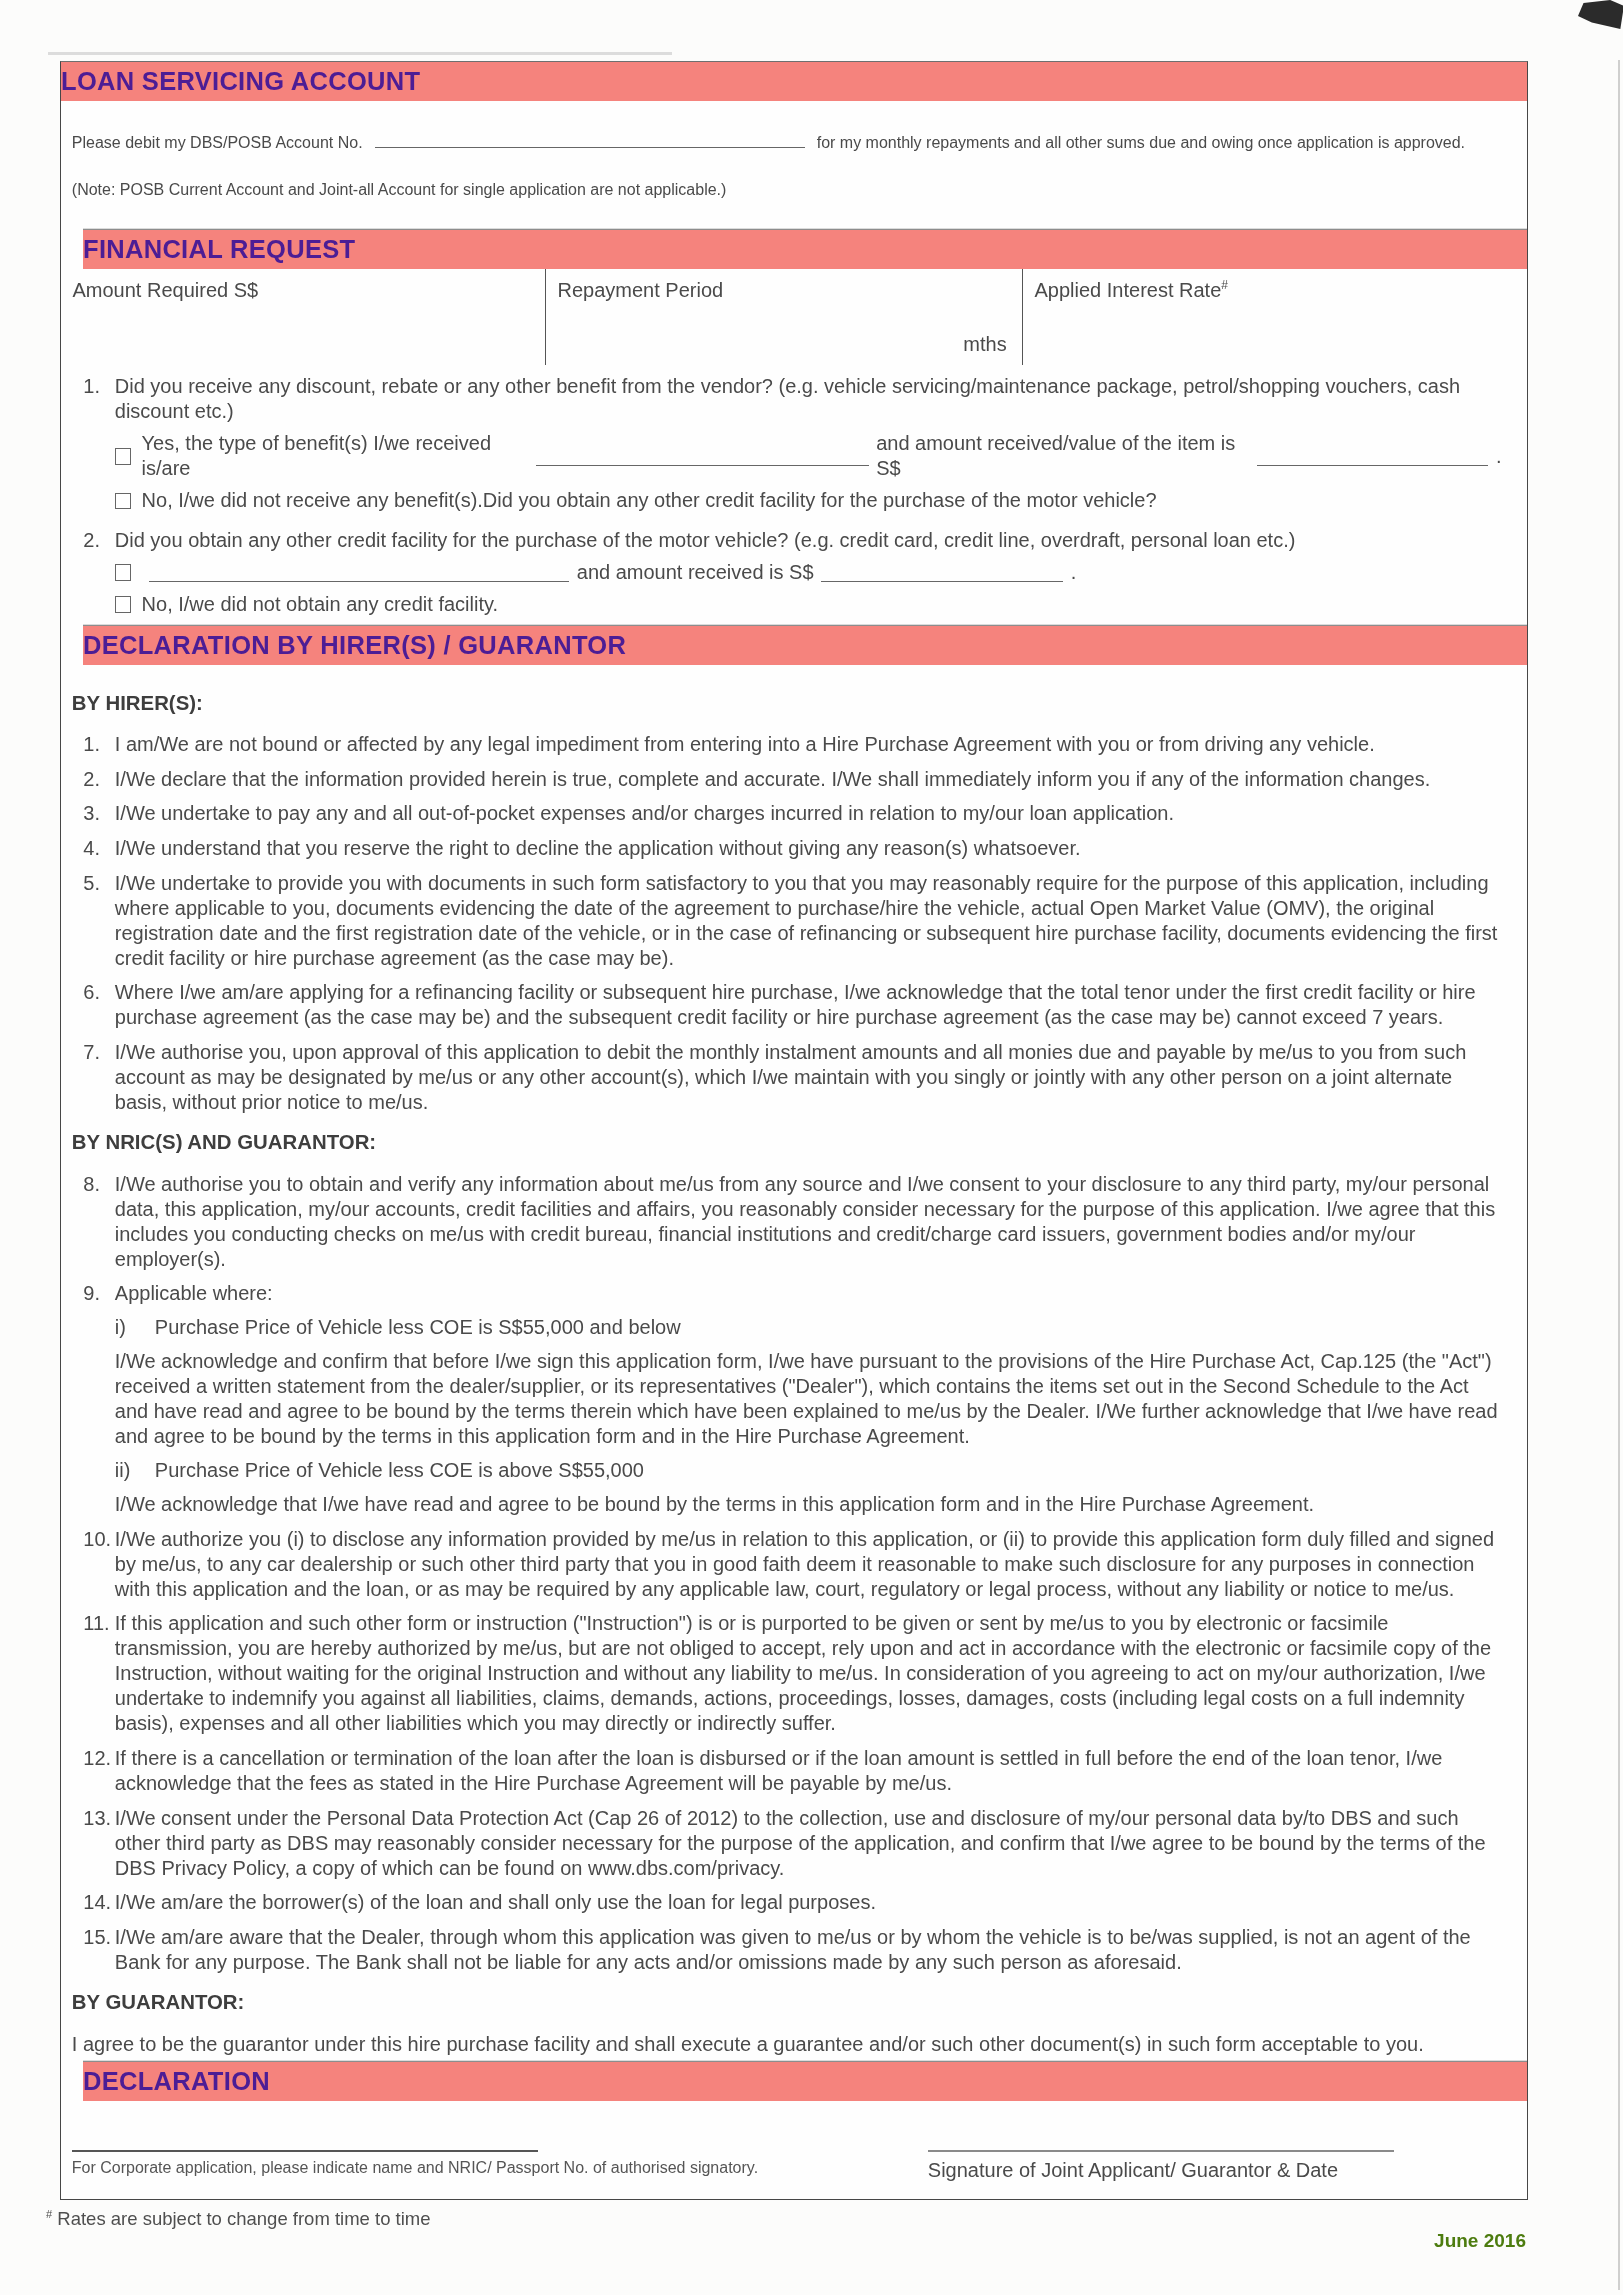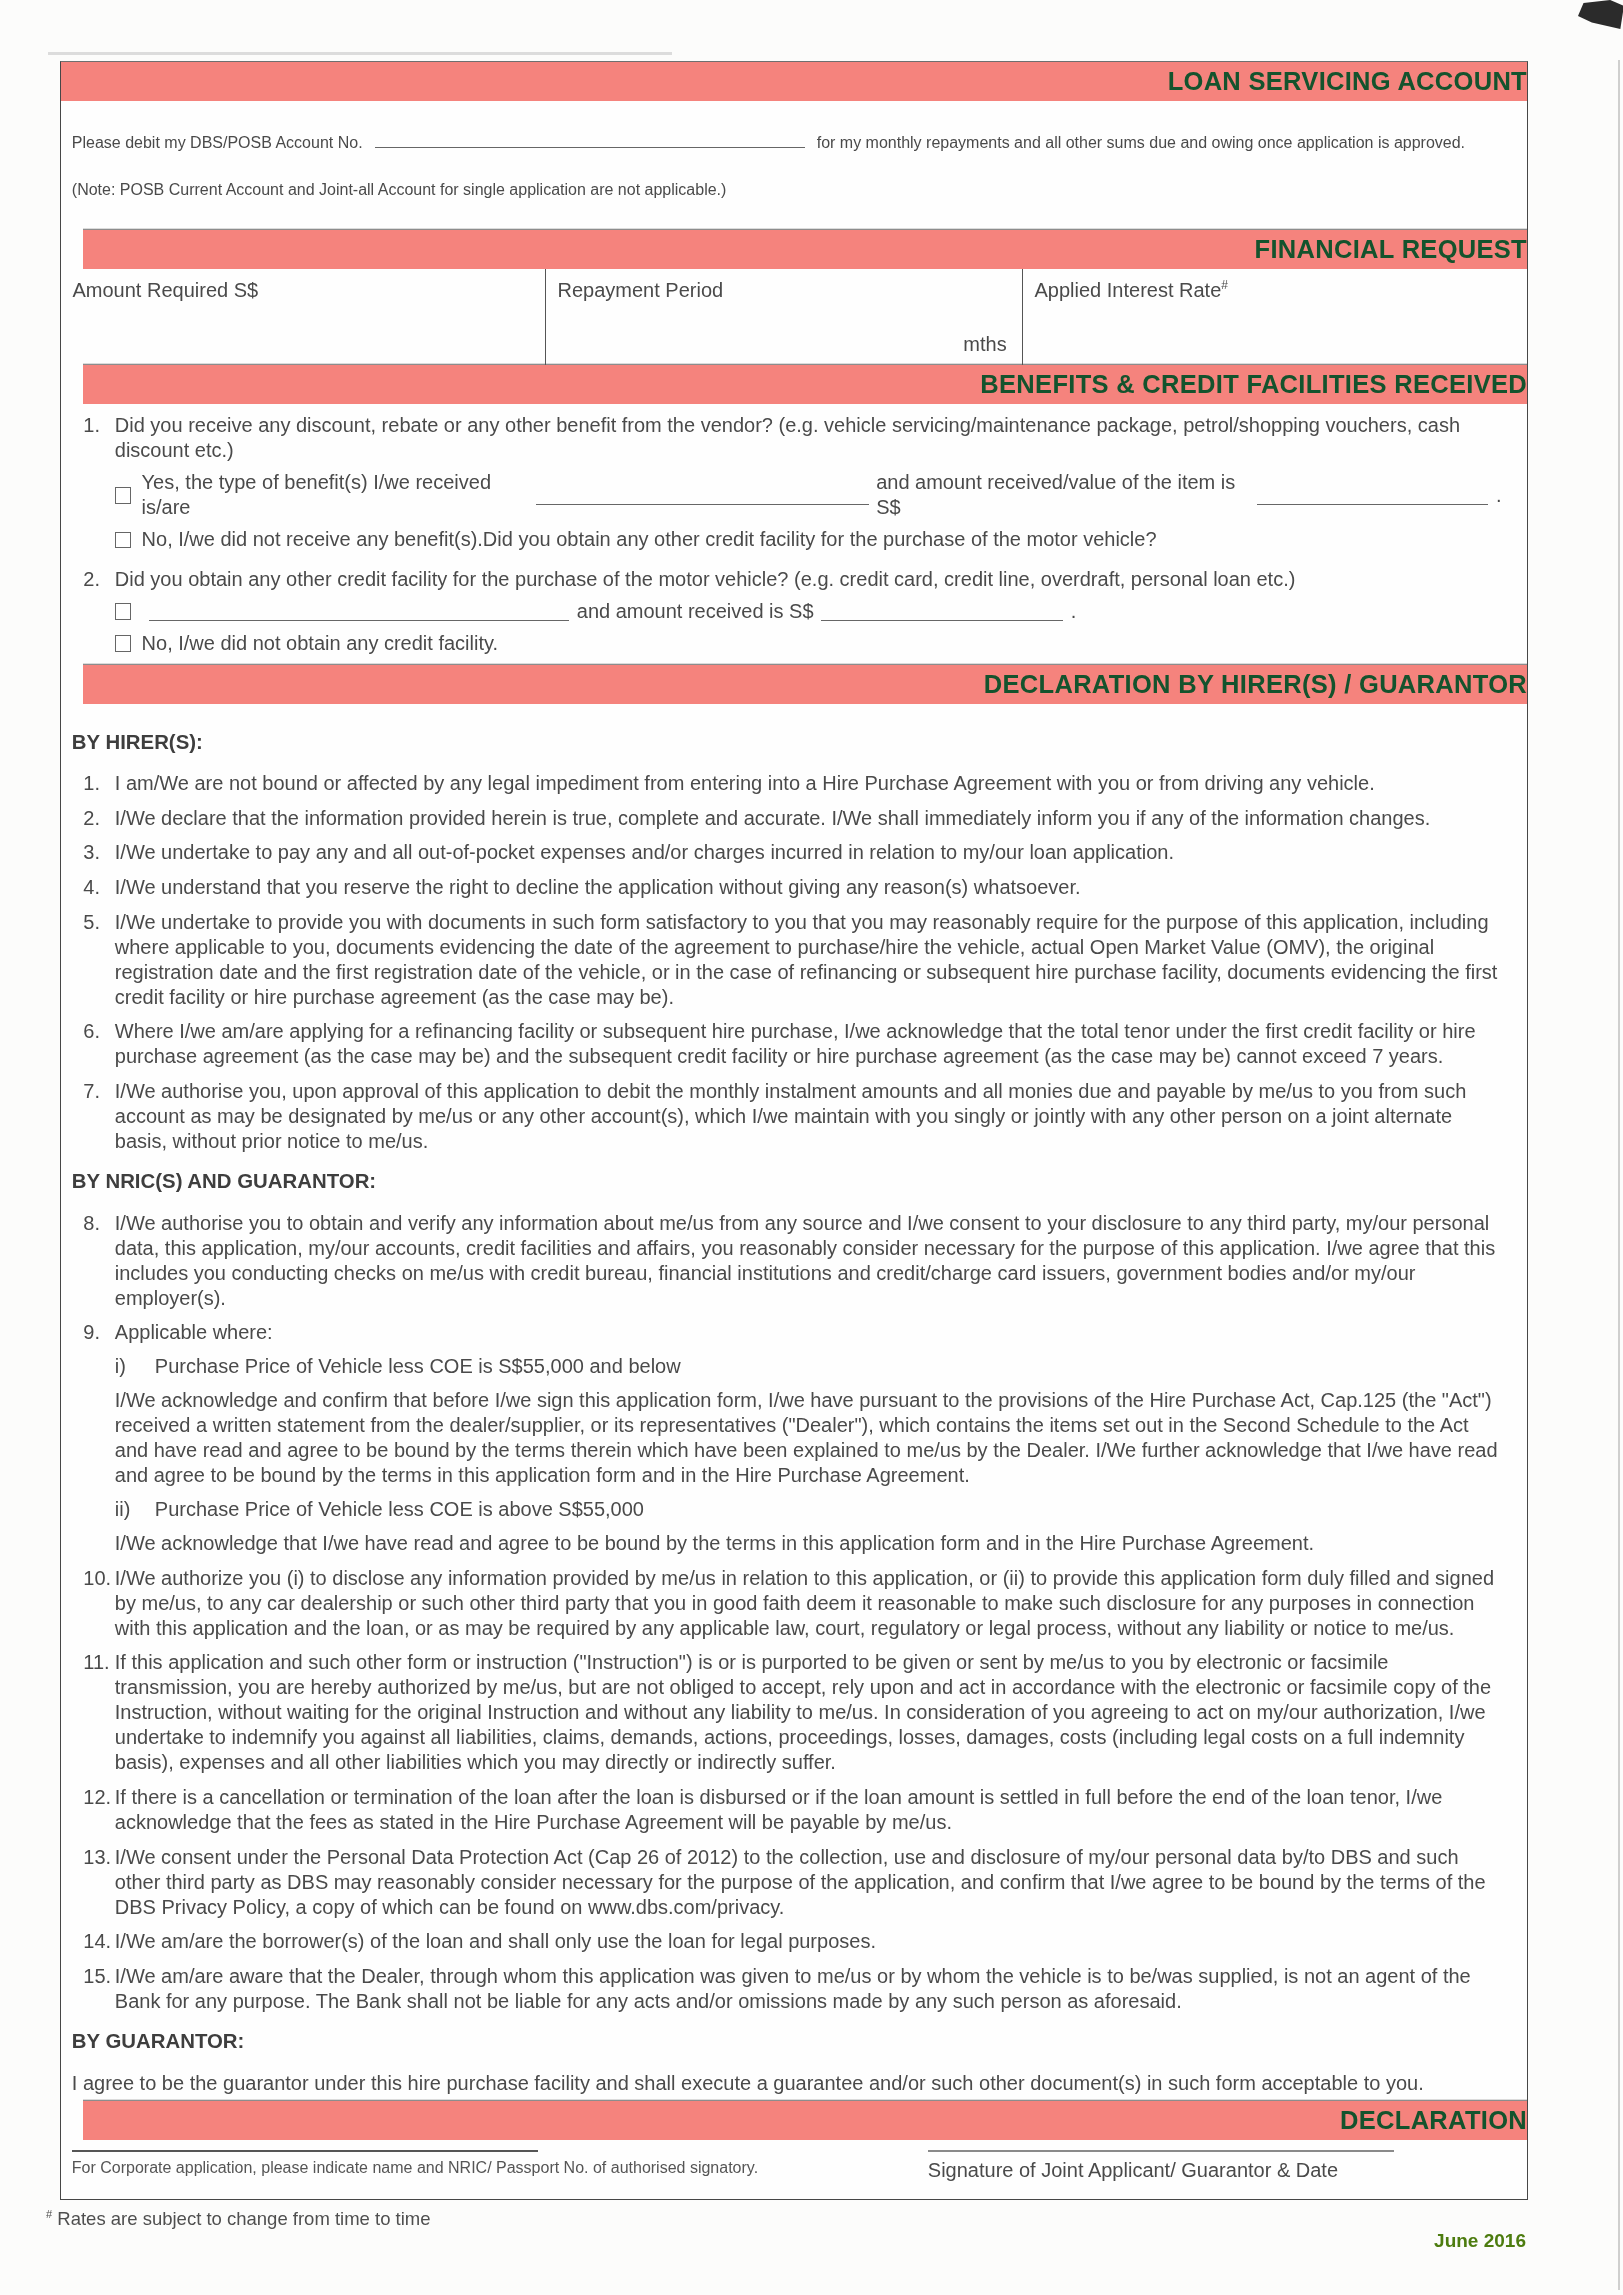--- a/index.html
+++ b/index.html
@@ -14,22 +14,22 @@
   .blob { position:absolute; right:0; top:0; width:46px; height:29px; background:#2b2b2b;
           clip-path:polygon(12% 10%, 70% 0, 100% 20%, 92% 100%, 30% 78%, 0 55%); }
   .edge-line { position:absolute; right:3.8px; top:60px; bottom:5.1px; width:1.9px; background:#a9a9a9; opacity:.55; }
 
   .form-box {
     position:absolute; left:60px; top:61px; width:1468px; height:2139px;
     border:1.9px solid #474747; border-top:1.3px solid #6f6f6f;
     background:#fefefe; overflow:hidden;
   }
   .bar {
-    height:39px; background:#f5837d; color:#14532d;
-    display:flex; align-items:center; justify-content:flex-end;
+    height:39px; background:#f5837d; color:#4c1d95;
+    display:flex; align-items:center; justify-content:flex-start;
     font-size:25.5px; font-weight:bold; letter-spacing:0.3px;
   }
   .bar.divided { box-shadow:0 -1.3px 0 #8d8d8d;margin-left:22px; }
 
   .ls-content { padding:27px 19px 25.5px 10.8px; font-size:16px; line-height:29px; }
   .ls-line1 { margin-bottom:18px; }
   .blank { display:inline-block; border-bottom:1.9px solid #666; height:19px; margin:0 7.6px; vertical-align:baseline; }
   .w675 { width:430px; } .w545 { width:347px; } .w380 { width:242px; } .w660 { width:420px; }
 
   .fin-table { display:grid; grid-template-columns:485px 477px auto; height:96px; }
@@ -101,23 +101,20 @@
       </div>
       <div class="fin-cell">
         <span>Repayment Period</span>
         <span class="fin-unit">mths</span>
       </div>
       <div class="fin-cell">
         <span><span>Applied Interest Rate</span><sup>#</sup></span>
       </div>
     </div>
 
-    <div class="bar divided">
-      <span>BENEFITS &amp; CREDIT FACILITIES RECEIVED</span>
-    </div>
     <div class="benefits-content">
       <div class="bitem">
         <div class="bnum">1.</div>
         <div class="btext">
           <div>Did you receive any discount, rebate or any other benefit from the vendor? (e.g. vehicle servicing/maintenance package, petrol/shopping vouchers, cash discount etc.)</div>
           <div class="cbline">
             <span class="cb"></span>
             <span class="wrap">Yes, the type of benefit(s) I/we received is/are</span>
             <span class="blank w545"></span>
             <span class="wrap">and amount received/value of the item is S$</span>

